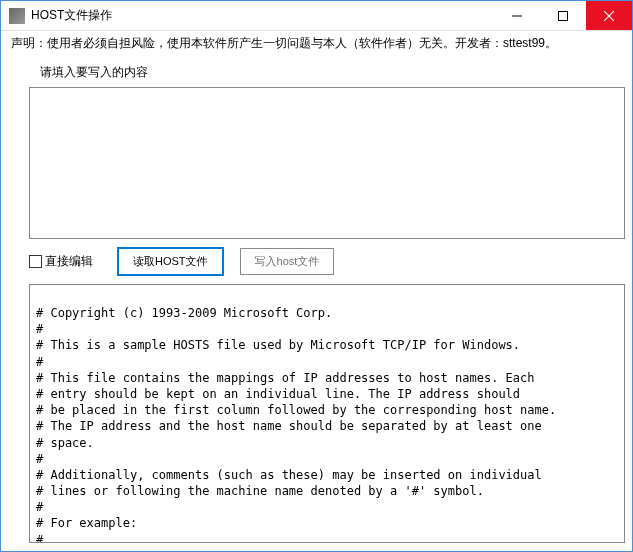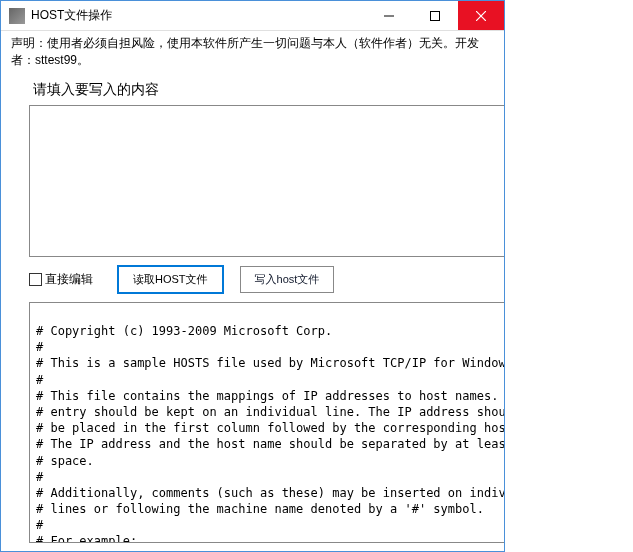--- a/index.html
+++ b/index.html
@@ -1,36 +1,36 @@
 <!DOCTYPE html>
 <html><head>
 <meta charset="utf-8">
 <style>
 * { box-sizing: border-box; margin: 0; padding: 0; }
 body { font-family: "Microsoft YaHei", sans-serif; font-size: 12px; background: #fff; }
-.window { width: 505px; height: 552px; border: 1px solid #4a90d9; display: flex; flex-direction: column; }
+.window { width: 633px; height: 552px; border: 1px solid #4a90d9; display: flex; flex-direction: column; }
 .titlebar { height: 30px; background: #fff; display: flex; align-items: center; border-bottom: 1px solid #e0e0e0; }
 .titlebar-icon { width: 16px; height: 16px; margin: 0 6px 0 8px; background: linear-gradient(135deg, #666, #999); }
 .titlebar-text { flex: 1; font-size: 12px; color: #000; }
 .titlebar-btns { display: flex; height: 100%; }
 .tb-btn { width: 46px; height: 100%; display: flex; align-items: center; justify-content: center; color: #000; cursor: pointer; }
 .tb-btn.close { background: #e81123; color: #fff; }
 .tb-btn svg { width: 10px; height: 10px; }
 .content { flex: 1; padding: 4px 10px 8px 10px; display: flex; flex-direction: column; overflow: hidden; }
 .disclaimer { font-size: 12px; color: #000; margin-bottom: 12px; }
 .row1 { display: flex; align-items: center; margin-bottom: 6px; }
-.input-label { margin-left: 22px; font-size: 14px; }
+.input-label { margin-left: 29px; font-size: 12px; }
 .spacer { flex: 1; }
 .chk-wrap { display: flex; align-items: center; gap: 3px; margin-right: 8px; }
 .chk { width: 13px; height: 13px; border: 1px solid #333; background: #fff; cursor: pointer; }
 .text-input { width: 596px; height: 152px; margin: 0 0 8px 18px; border: 1px solid #888; resize: none; font-family: "Microsoft YaHei"; font-size: 12px; padding: 2px; }
 .row2 { display: flex; align-items: center; gap: 16px; margin: 0 0 8px 18px; }
 .btn { padding: 5px 14px; border: 1px solid #888; background: #fff; font-size: 11px; cursor: pointer; font-family: inherit; }
 .btn.primary { border: 2px solid #0078d7; }
-.btn.disabled { color: #0f172a; cursor: default; }
+.btn.disabled { color: #737373; cursor: default; }
 .read-area { flex: 1; margin-left: 18px; width: 596px; border: 1px solid #888; padding: 20px 6px; font-family: "SimSun", "NSimSun", monospace; font-size: 12px; line-height: 1.35; white-space: pre; overflow: hidden; background: #fff; color: #000; }
 </style>
 </head>
 <body>
 
 <div class="window">
   <div class="titlebar">
     <div class="titlebar-icon"></div>
     <div class="titlebar-text">HOST文件操作</div>
     <div class="titlebar-btns">

